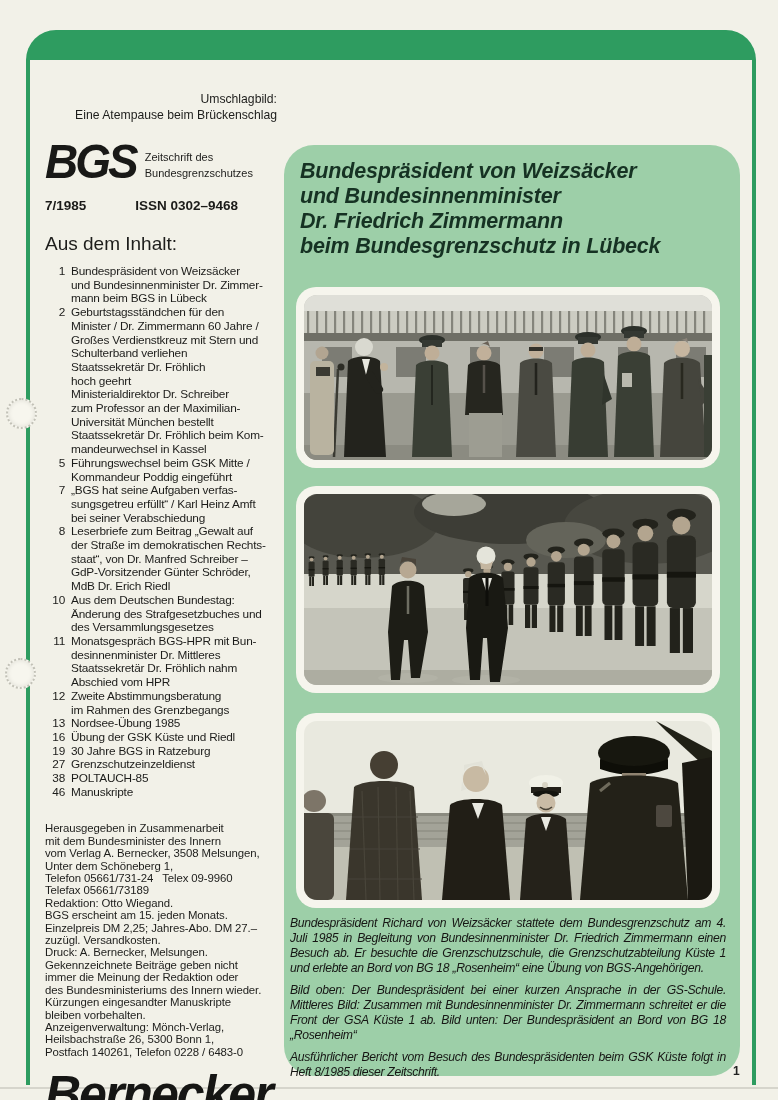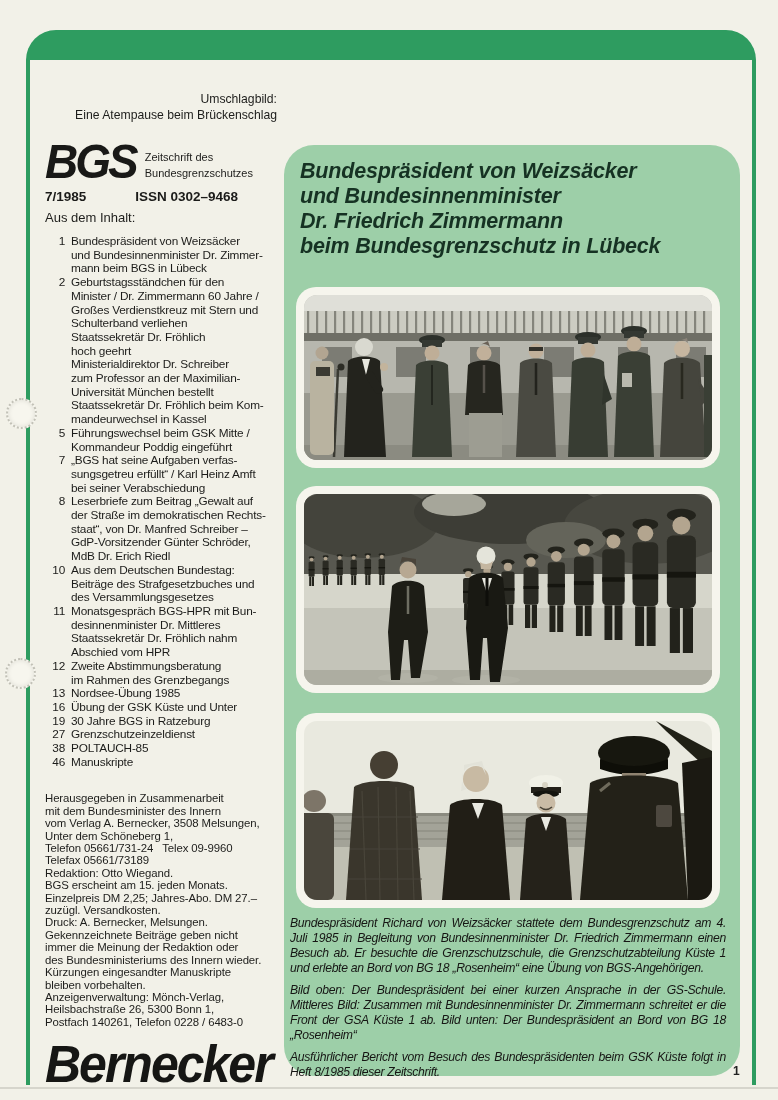--- a/index.html
+++ b/index.html
@@ -27,23 +27,23 @@
 
   
   .left-col{position:absolute;left:45px;top:92px;width:232px;}
   .cover-note{font-size:12.2px;line-height:15.5px;white-space:pre-line;color:#1d1d1b;text-align:right;}
   .masthead{display:flex;margin-top:15px;align-items:center;}
   .bgs-logo{
     font-size:46px;font-weight:bold;font-style:italic;letter-spacing:-3px;
     line-height:46px;color:#191917;transform:scaleY(1.04);
   }
   .masthead-sub{font-size:11px;line-height:15.5px;white-space:pre-line;margin:9px 4px 0 9px;color:#1d1d1b;}
-  .issue-row{display:flex;margin-top:5px;font-size:13.5px;font-weight:bold;color:#1b1b19;}
+  .issue-row{display:flex;margin-top:14px;font-size:13.5px;font-weight:bold;color:#1b1b19;}
   .issue-row .issn{margin-left:49px;}
-  .toc-heading{margin-top:6px;font-size:13px;color:#1d1d1b;}
+  .toc-heading{margin-top:20px;font-size:19px;color:#1d1d1b;}
   .toc{list-style:none;margin:10px 0 0;padding:0;font-size:11.8px;line-height:13.7px;letter-spacing:-0.2px;}
   .toc li{display:flex;}
   .toc .num{flex:none;width:20px;text-align:right;}
   .toc .txt{margin-left:6px;width:212px;white-space:pre-line;}
   .imprint{
     margin-top:23px;width:252px;font-size:11.4px;line-height:12.4px;
     letter-spacing:-0.1px;white-space:pre-wrap;color:#1d1d1b;
   }
   .publisher-logo{
     margin-top:8px;font-size:50px;font-weight:bold;font-style:italic;
@@ -134,42 +134,42 @@
         <span class="num">8</span>
         <span class="txt">Leserbriefe zum Beitrag „Gewalt auf
 der Straße im demokratischen Rechts-
 staat“, von Dr. Manfred Schreiber –
 GdP-Vorsitzender Günter Schröder,
 MdB Dr. Erich Riedl</span>
       </li>
     <li>
         <span class="num">10</span>
         <span class="txt">Aus dem Deutschen Bundestag:
-Beiträge des Strafgesetzbuches und
+Änderung des Strafgesetzbuches und
 des Versammlungsgesetzes</span>
       </li>
     <li>
         <span class="num">11</span>
         <span class="txt">Monatsgespräch BGS-HPR mit Bun-
 desinnenminister Dr. Mittleres
 Staatssekretär Dr. Fröhlich nahm
 Abschied vom HPR</span>
       </li>
     <li>
         <span class="num">12</span>
         <span class="txt">Zweite Abstimmungsberatung
 im Rahmen des Grenzbegangs</span>
       </li>
     <li>
         <span class="num">13</span>
         <span class="txt">Nordsee-Übung 1985</span>
       </li>
     <li>
         <span class="num">16</span>
-        <span class="txt">Übung der GSK Küste und Unter</span>
+        <span class="txt">Übung der GSK Küste und Riedl</span>
       </li>
     <li>
         <span class="num">19</span>
         <span class="txt">30 Jahre BGS in Ratzeburg</span>
       </li>
     <li>
         <span class="num">27</span>
         <span class="txt">Grenzschutzeinzeldienst</span>
       </li>
     <li>

